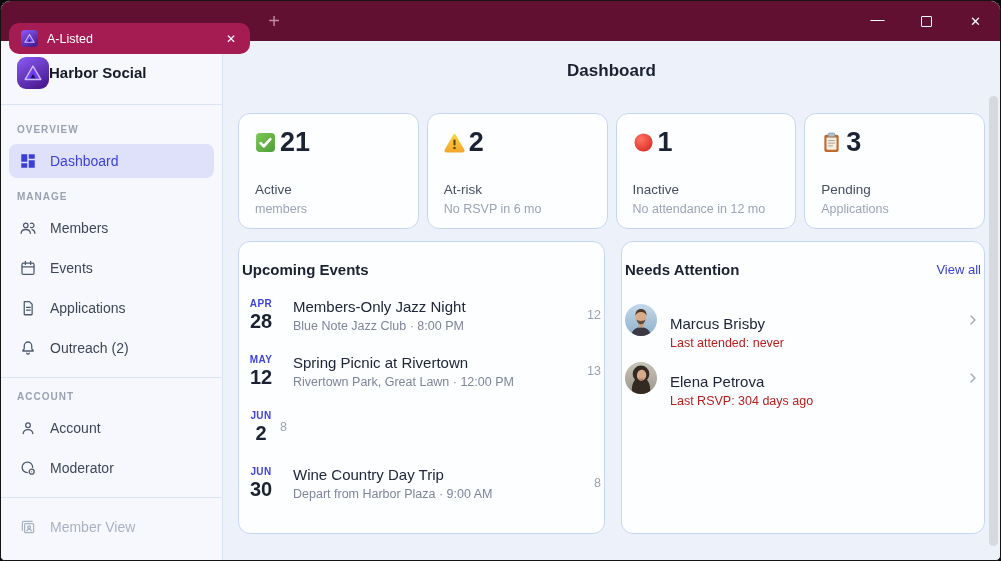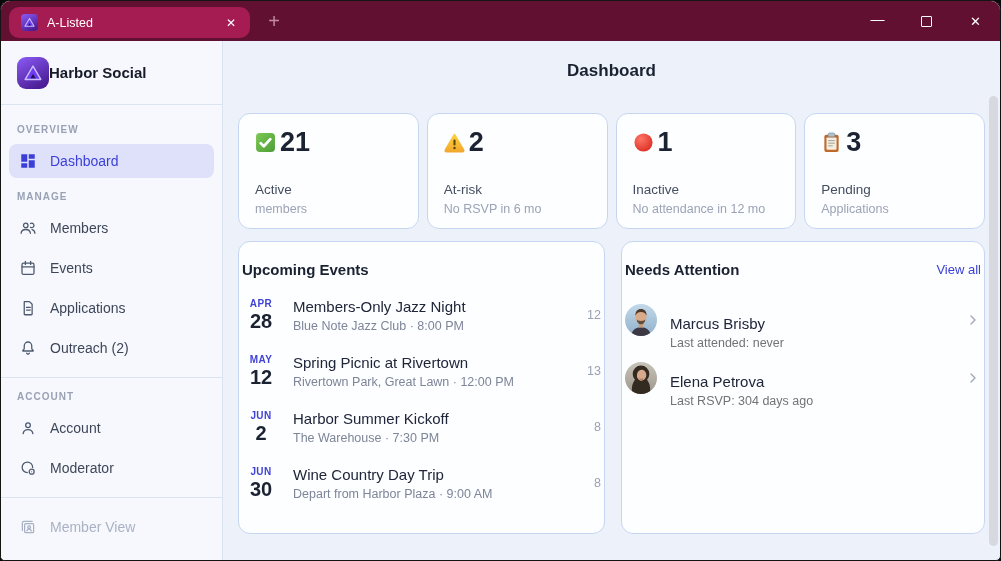--- a/index.html
+++ b/index.html
@@ -4,21 +4,21 @@
 <style>
   * { box-sizing: border-box; margin: 0; padding: 0; }
   html,body { background:#0a0a0a; }
   body { font-family:"Liberation Sans", sans-serif; width:1001px; height:561px; overflow:hidden; }
 
   .window { position:relative; width:1001px; height:561px; background:#edf1fa;
             border:1px solid #141414; border-radius:10px 10px 5px 5px; overflow:hidden; }
 
   
   .titlebar { position:relative; height:40px; background:#621031; }
-  .tab { position:absolute; left:8px; top:6px; width:241px; height:31px; background:#a41c52;
+  .tab { position:absolute; left:8px; top:22px; width:241px; height:31px; background:#a41c52;
          border-radius:10px; display:flex; align-items:center; padding:0 8px 0 12px; gap:9px; cursor:default; }
   .favicon { width:17px; height:17px; border-radius:4px; background:linear-gradient(150deg,#8b5cf6,#4c1d95 85%);
              display:flex; align-items:center; justify-content:center; flex:none; }
   .tab-title { color:#ffffff; font-size:12.5px; flex:1; white-space:nowrap; overflow:hidden; }
   .tab-close { width:22px; height:22px; border-radius:50%; color:#fff; font-size:12px;
                display:flex; align-items:center; justify-content:center; }
   .newtab { position:absolute; left:259px; top:6px; width:28px; height:28px; border-radius:6px;
             color:#c08ba2; font-size:20px; font-weight:400; display:flex; align-items:center; justify-content:center; }
   .win-controls { position:absolute; right:0; top:0; height:40px; display:flex; }
   .win-btn { width:49px; height:40px; display:flex; align-items:center; justify-content:center; color:#fff; }
@@ -76,21 +76,21 @@
   .event-count { font-size:12.5px; color:#9aa2b0; flex:none; }
 
   .needs-head { display:flex; justify-content:space-between; align-items:center; }
   .view-all { font-size:13px; color:#3a40d5; cursor:pointer; }
   .people-list { margin-top:13px; }
   .person-row { display:flex; align-items:center; height:58px; cursor:pointer; }
   .avatar { width:32px; height:32px; border-radius:50%; overflow:hidden; flex:none; }
   .avatar svg { display:block; }
   .person-info { flex:1; margin-left:13px;margin-top:25px; }
   .person-name { font-size:15px; color:#20263a; }
-  .person-detail { font-size:12.5px; color:#737373; margin-top:4px; }
+  .person-detail { font-size:12.5px; color:#b91c1c; margin-top:4px; }
   .chevron { color:#a0a8b6; flex:none; width:16px; height:16px; }
 
   .scrollbar-thumb { position:absolute; right:2px; top:95px; width:9px; height:450px;
                      border-radius:5px; background:#d7d9de; }
 </style>
 </head>
 <body>
 
 <div class="window">
 
@@ -310,24 +310,20 @@
                 <div class="event-title">Spring Picnic at Rivertown</div>
                 <div class="event-detail">Rivertown Park, Great Lawn · 12:00 PM</div>
               </div>
               <div class="event-count">13</div>
             </div>
 
             <div class="event-row">
               <div class="event-date">
                 <div class="event-month">JUN</div>
                 <div class="event-day">2</div>
-              </div>
-              <div class="event-info">
-                <div class="event-title">Harbor Summer Kickoff</div>
-                <div class="event-detail">The Warehouse · 7:30 PM</div>
               </div>
               <div class="event-count">8</div>
             </div>
 
             <div class="event-row">
               <div class="event-date">
                 <div class="event-month">JUN</div>
                 <div class="event-day">30</div>
               </div>
               <div class="event-info">

